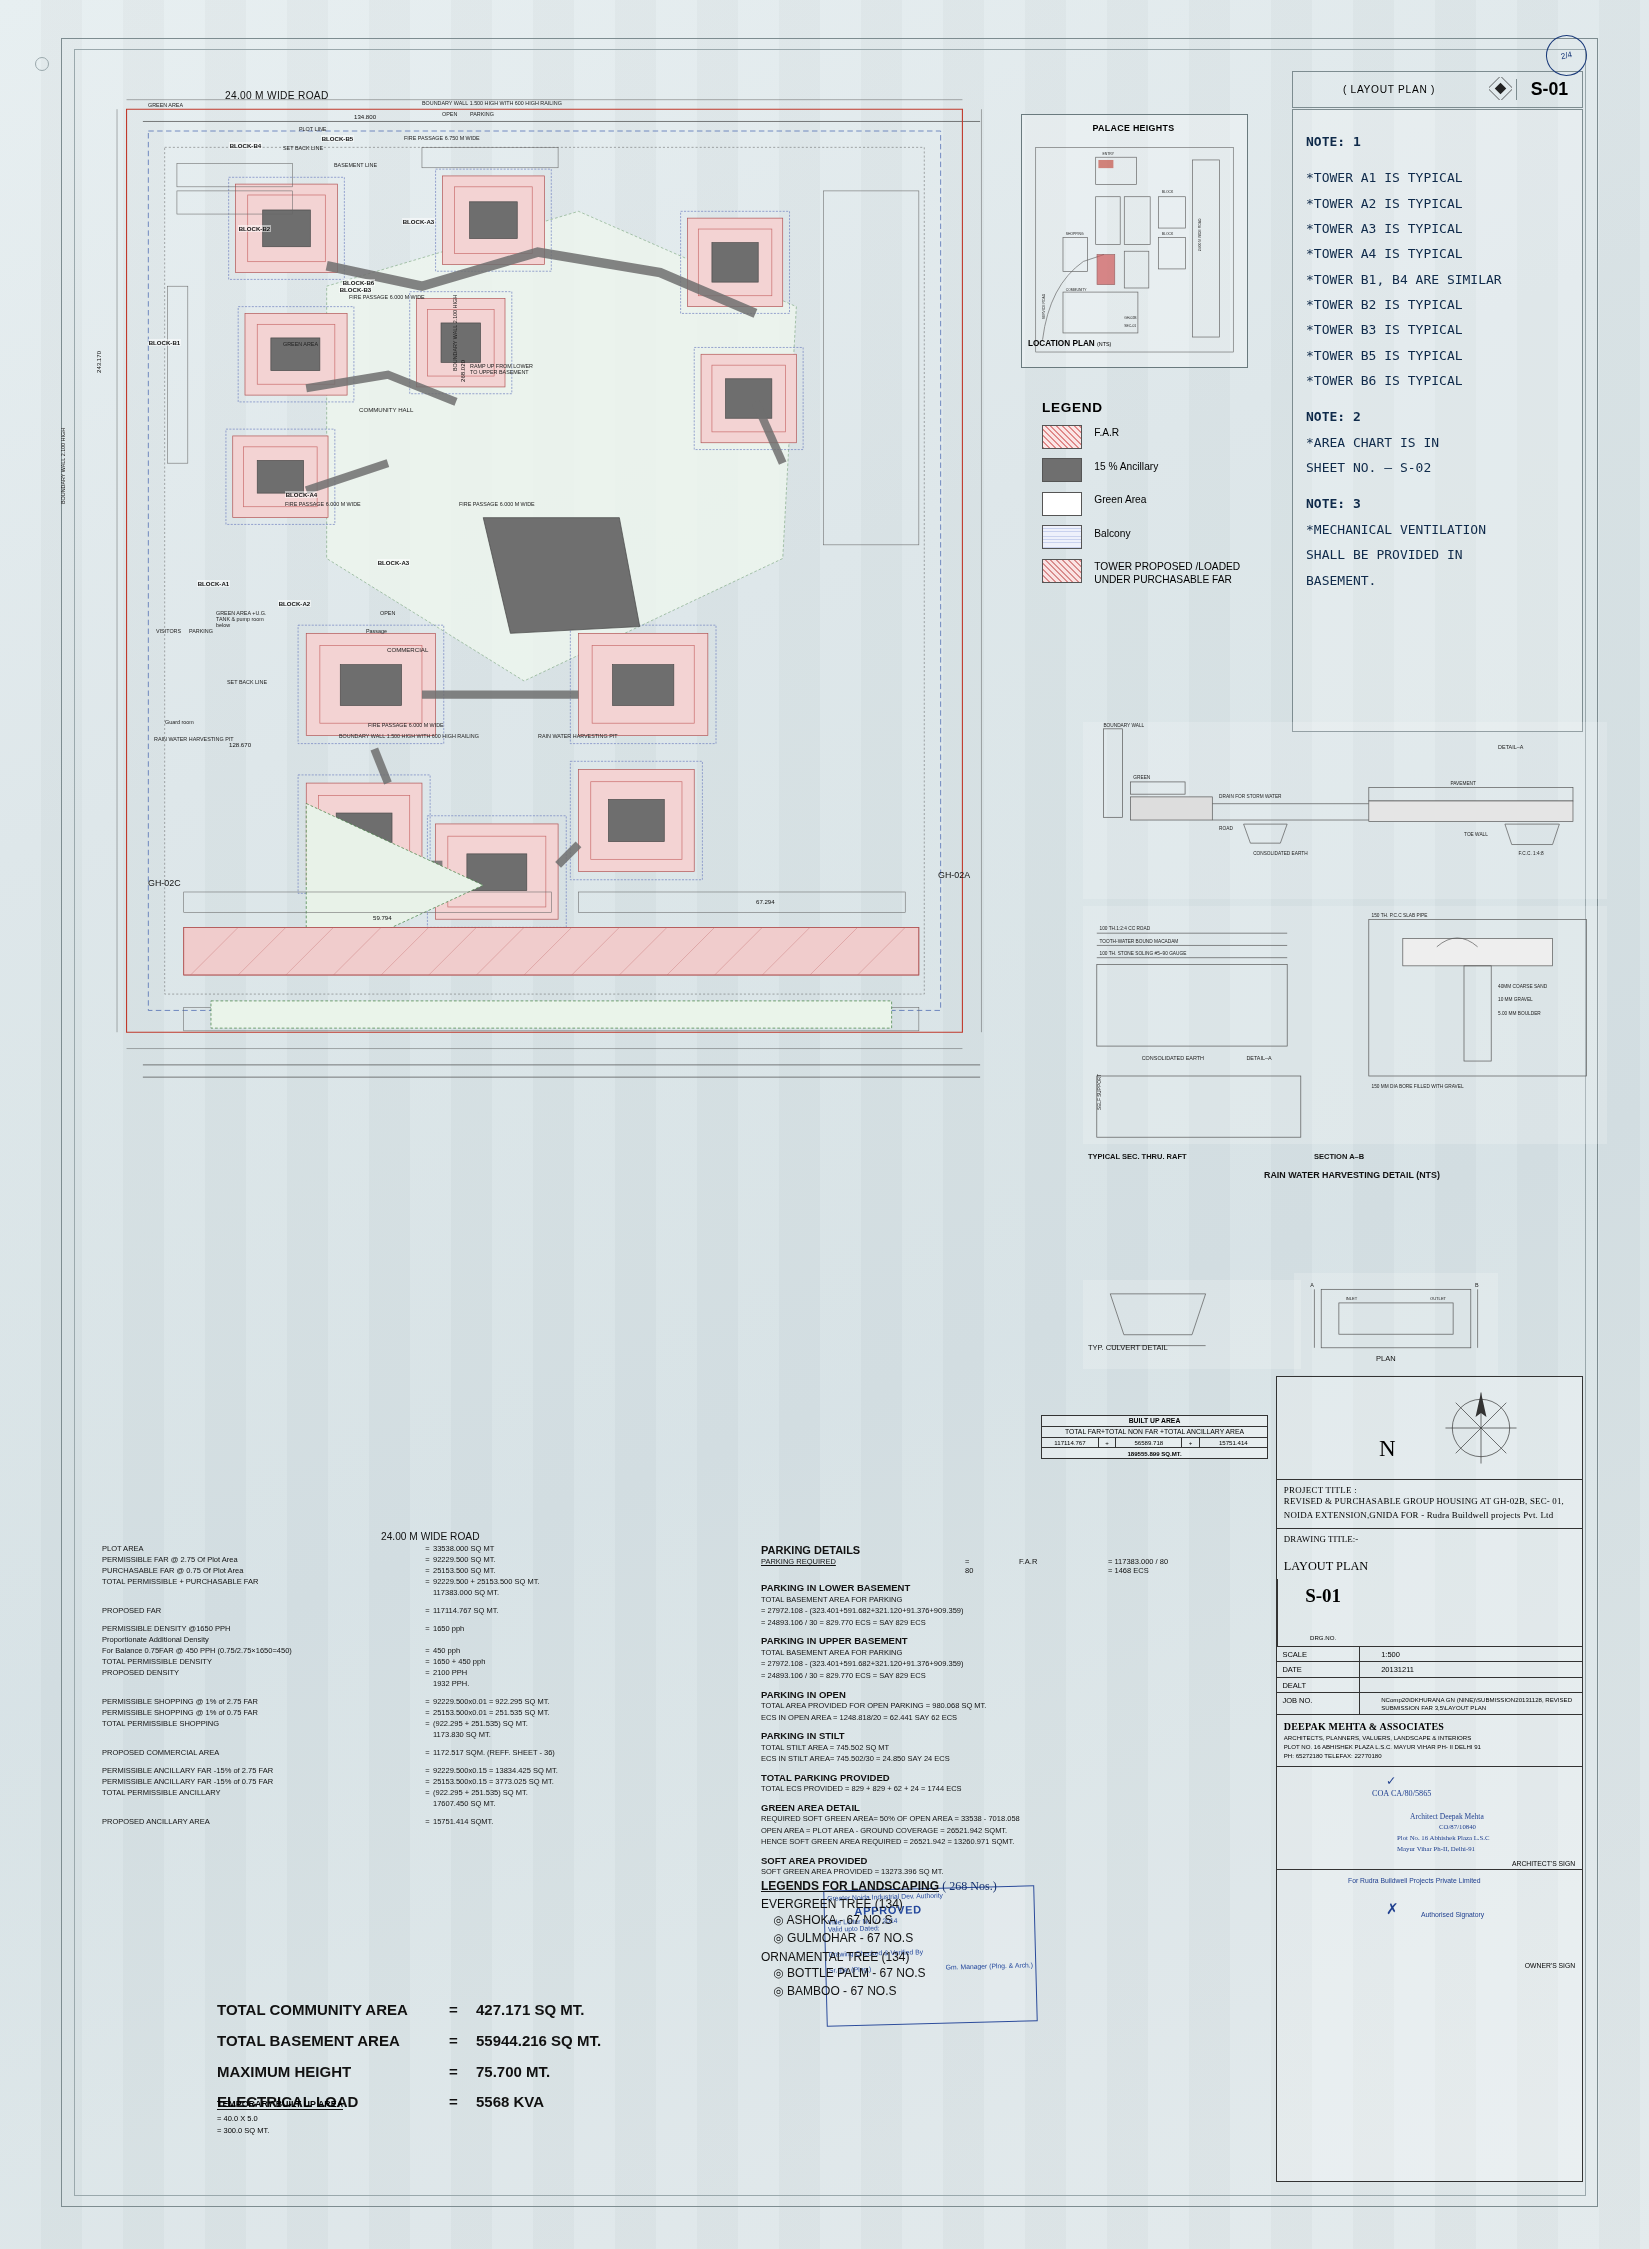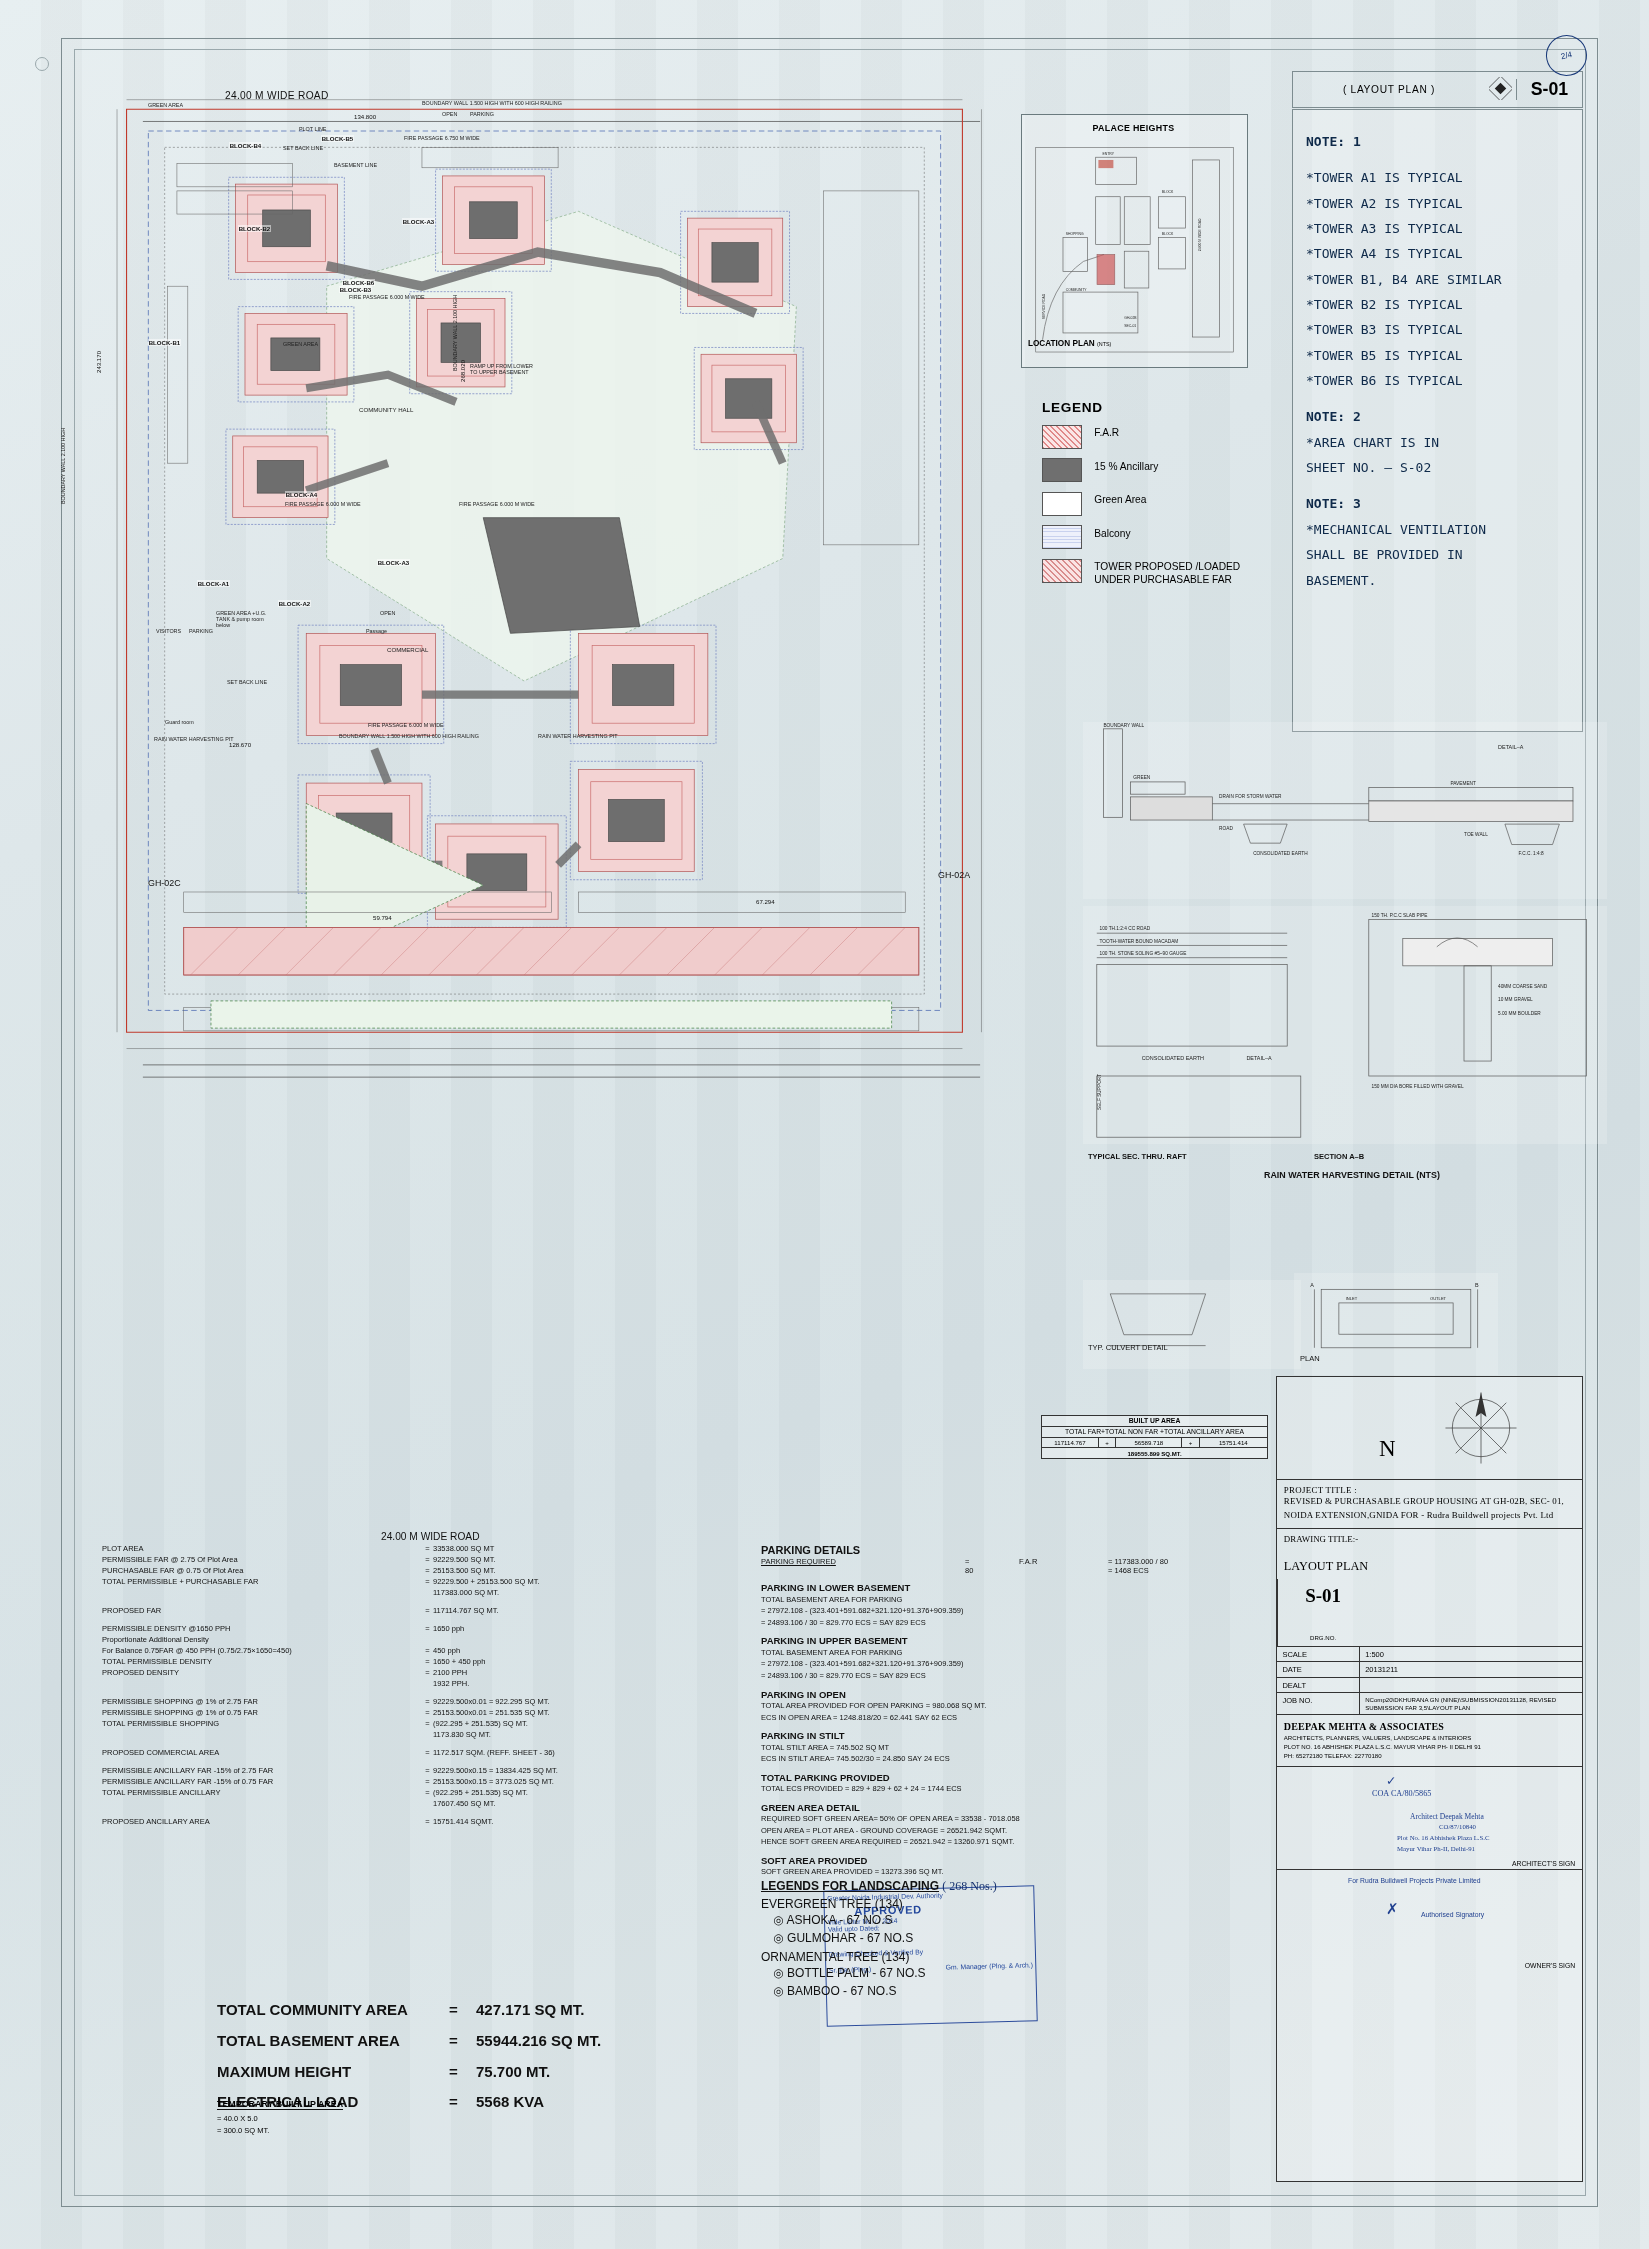--- a/index.html
+++ b/index.html
@@ -78,21 +78,21 @@
   .tb .nlbl{position:absolute;left:102px;top:59px;font-size:23px;font-family:"Liberation Serif",serif;}
   .tb .ptitle-l{font-size:8.9px;font-family:"Liberation Serif",serif;letter-spacing:0.3px;}
   .tb .ptxt{font-size:8.9px;font-family:"Liberation Serif",serif;line-height:1.5;letter-spacing:0.2px;}
   .tb .dtrow{display:flex;}
   .tb .dtrow .l{flex:1;padding:5.4px 6.8px;}
   .tb .dtrow .r{width:82px;border-left:0.7px solid #333;padding:5.4px 4.1px;text-align:center;}
   .tb .dtitle{font-size:8.9px;font-family:"Liberation Serif",serif;}
   .tb .dname{font-size:12.3px;font-family:"Liberation Serif",serif;margin-top:15px;}
   .tb .s01big{font-size:19px;font-weight:bold;font-family:"Liberation Serif",serif;}
   .tb .drgno{font-size:6.1px;margin-top:27px;}
-  .tb .kv{display:flex;border-bottom:0.7px solid #333;font-size:7.5px;}
+  .tb .kv{display:flex;border-bottom:0.7px solid #333;font-size:7.5px;gap:16px;}
   .tb .kv .k{width:71px;border-right:0.7px solid #333;padding:2.7px 5.4px;}
   .tb .kv .v{flex:1;padding:2.7px 5.4px;}
   .tb .firm{font-size:10px;font-weight:bold;font-family:"Liberation Serif",serif;letter-spacing:0.2px;}
   .tb .firmsub{font-size:6.1px;line-height:1.45;margin-top:2.7px;}
   .tb .signbox{height:102px;border-bottom:0.7px solid #333;position:relative;}
   .tb .ownbox{height:101px;position:relative;}
   .tb .smallc{position:absolute;font-size:6.1px;}
 
   .approvalstamp{position:absolute;left:825px;top:1888px;width:204px;height:129px;border:0.7px solid #2b4b9b;color:#24489c;font-size:6.8px;padding:2.7px;transform:rotate(-1.5deg);background:rgba(255,255,255,.15);}
   .approvalstamp .big{font-size:11px;font-weight:bold;letter-spacing:0.7px;}
@@ -506,21 +506,21 @@
       <rect x="40" y="24" width="220" height="86" fill="none" stroke="#555"></rect>
       <rect x="66" y="44" width="168" height="46" fill="none" stroke="#555"></rect>
       <line x1="30" y1="24" x2="30" y2="110" stroke="#555"></line>
       <line x1="270" y1="24" x2="270" y2="110" stroke="#555"></line>
       <text x="24" y="20" font-size="8" fill="#222">A</text>
       <text x="266" y="20" font-size="8" fill="#222">B</text>
       <text x="76" y="40" font-size="6" fill="#222">INLET</text>
       <text x="200" y="40" font-size="6" fill="#222">OUTLET</text>
     </svg>
   </div>
-  <div class="det-cap" style="left:1300px;top:1354px;">PLAN</div>
+  <div class="det-cap" style="left:1376px;top:1354px;">PLAN</div>
 
   <div class="bua">
     <div class="hd">BUILT UP AREA</div>
     <div class="hd" style="font-weight:normal">TOTAL FAR+TOTAL NON FAR +TOTAL ANCILLARY  AREA</div>
     <div class="r">
       <div class="c" style="width:52px;text-align:center">117114.767</div>
       <div class="c" style="width:12.3px;text-align:center">+</div>
       <div class="c" style="width:61px;text-align:center">56589.718</div>
       <div class="c" style="width:12.3px;text-align:center">+</div>
       <div class="c" style="flex:1;text-align:center">15751.414</div>

